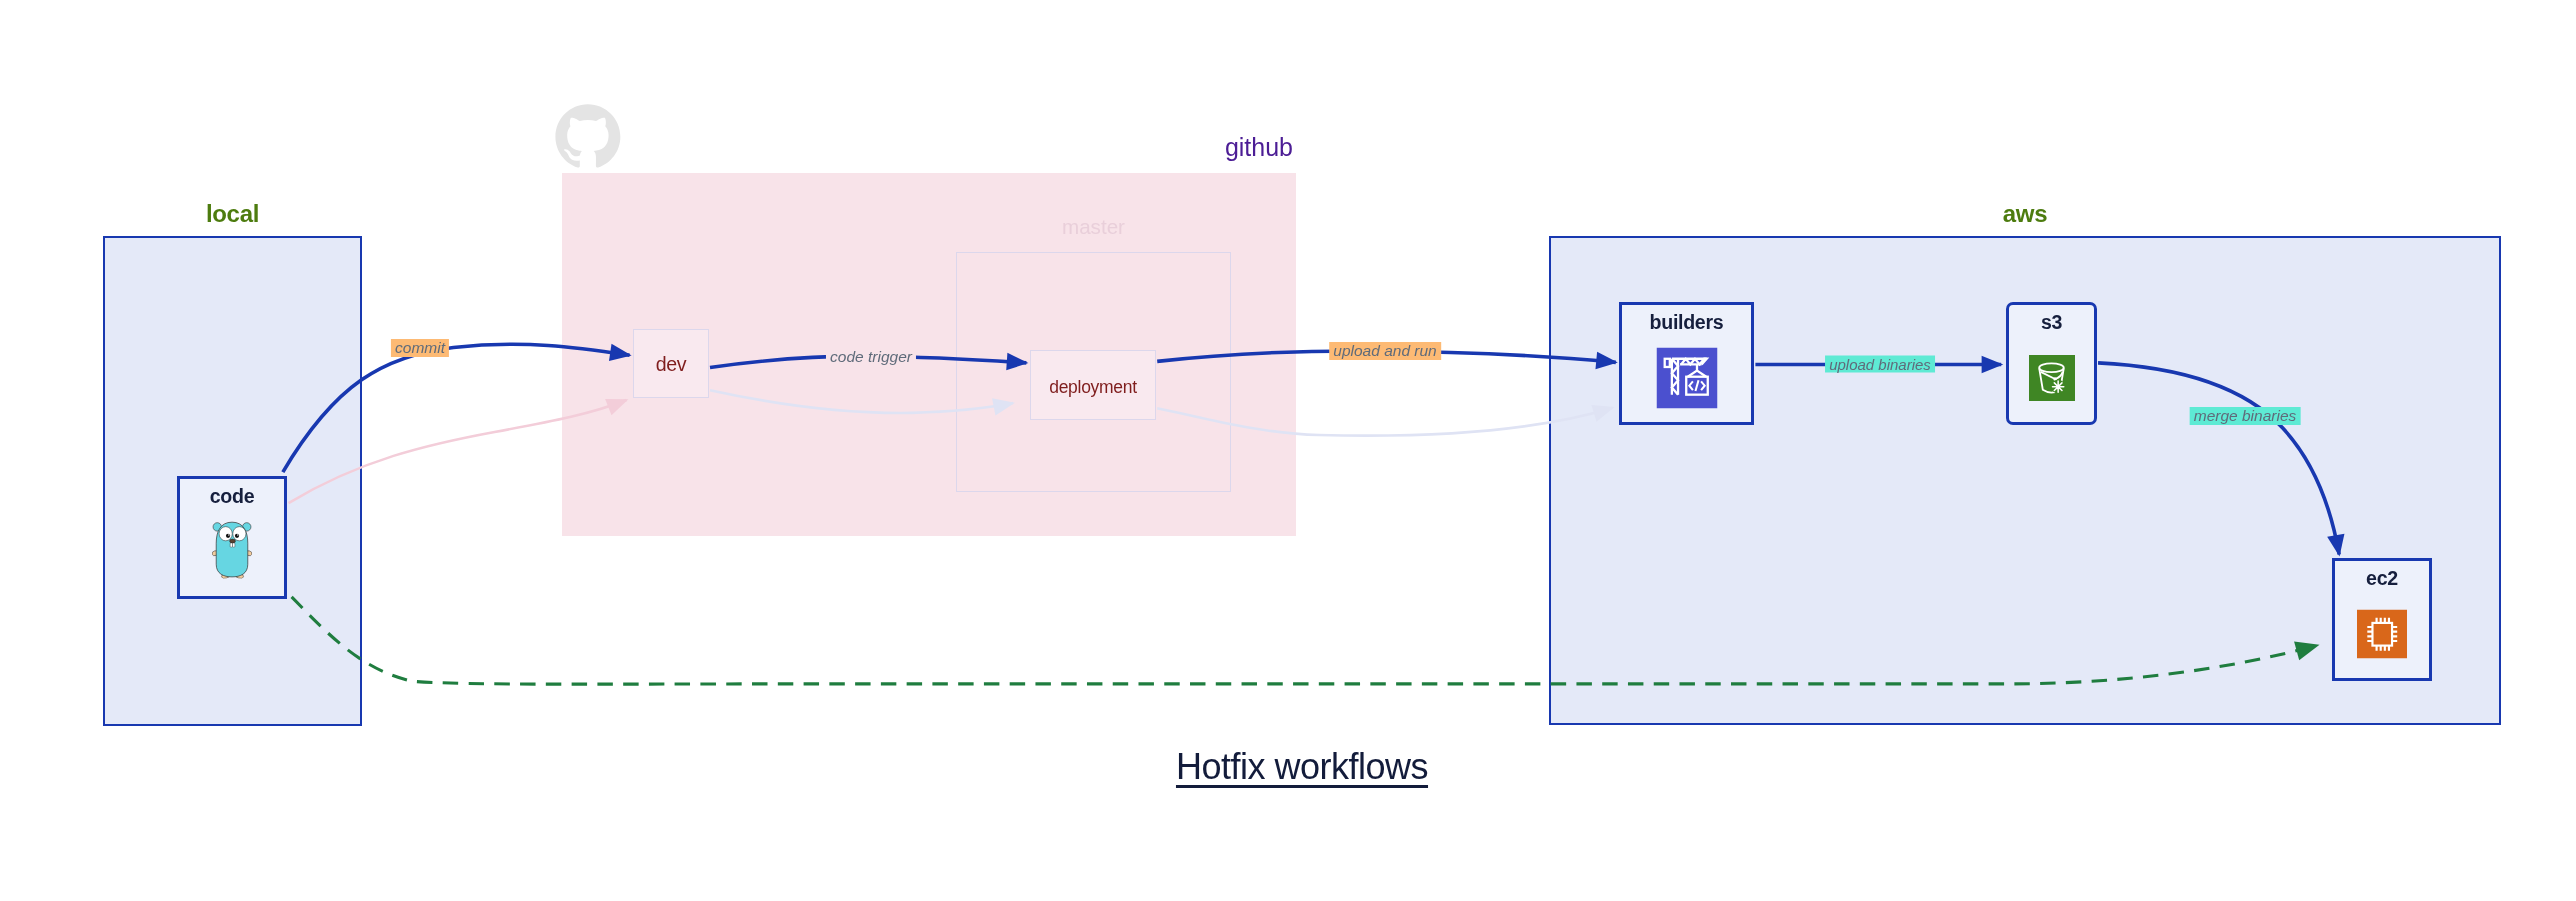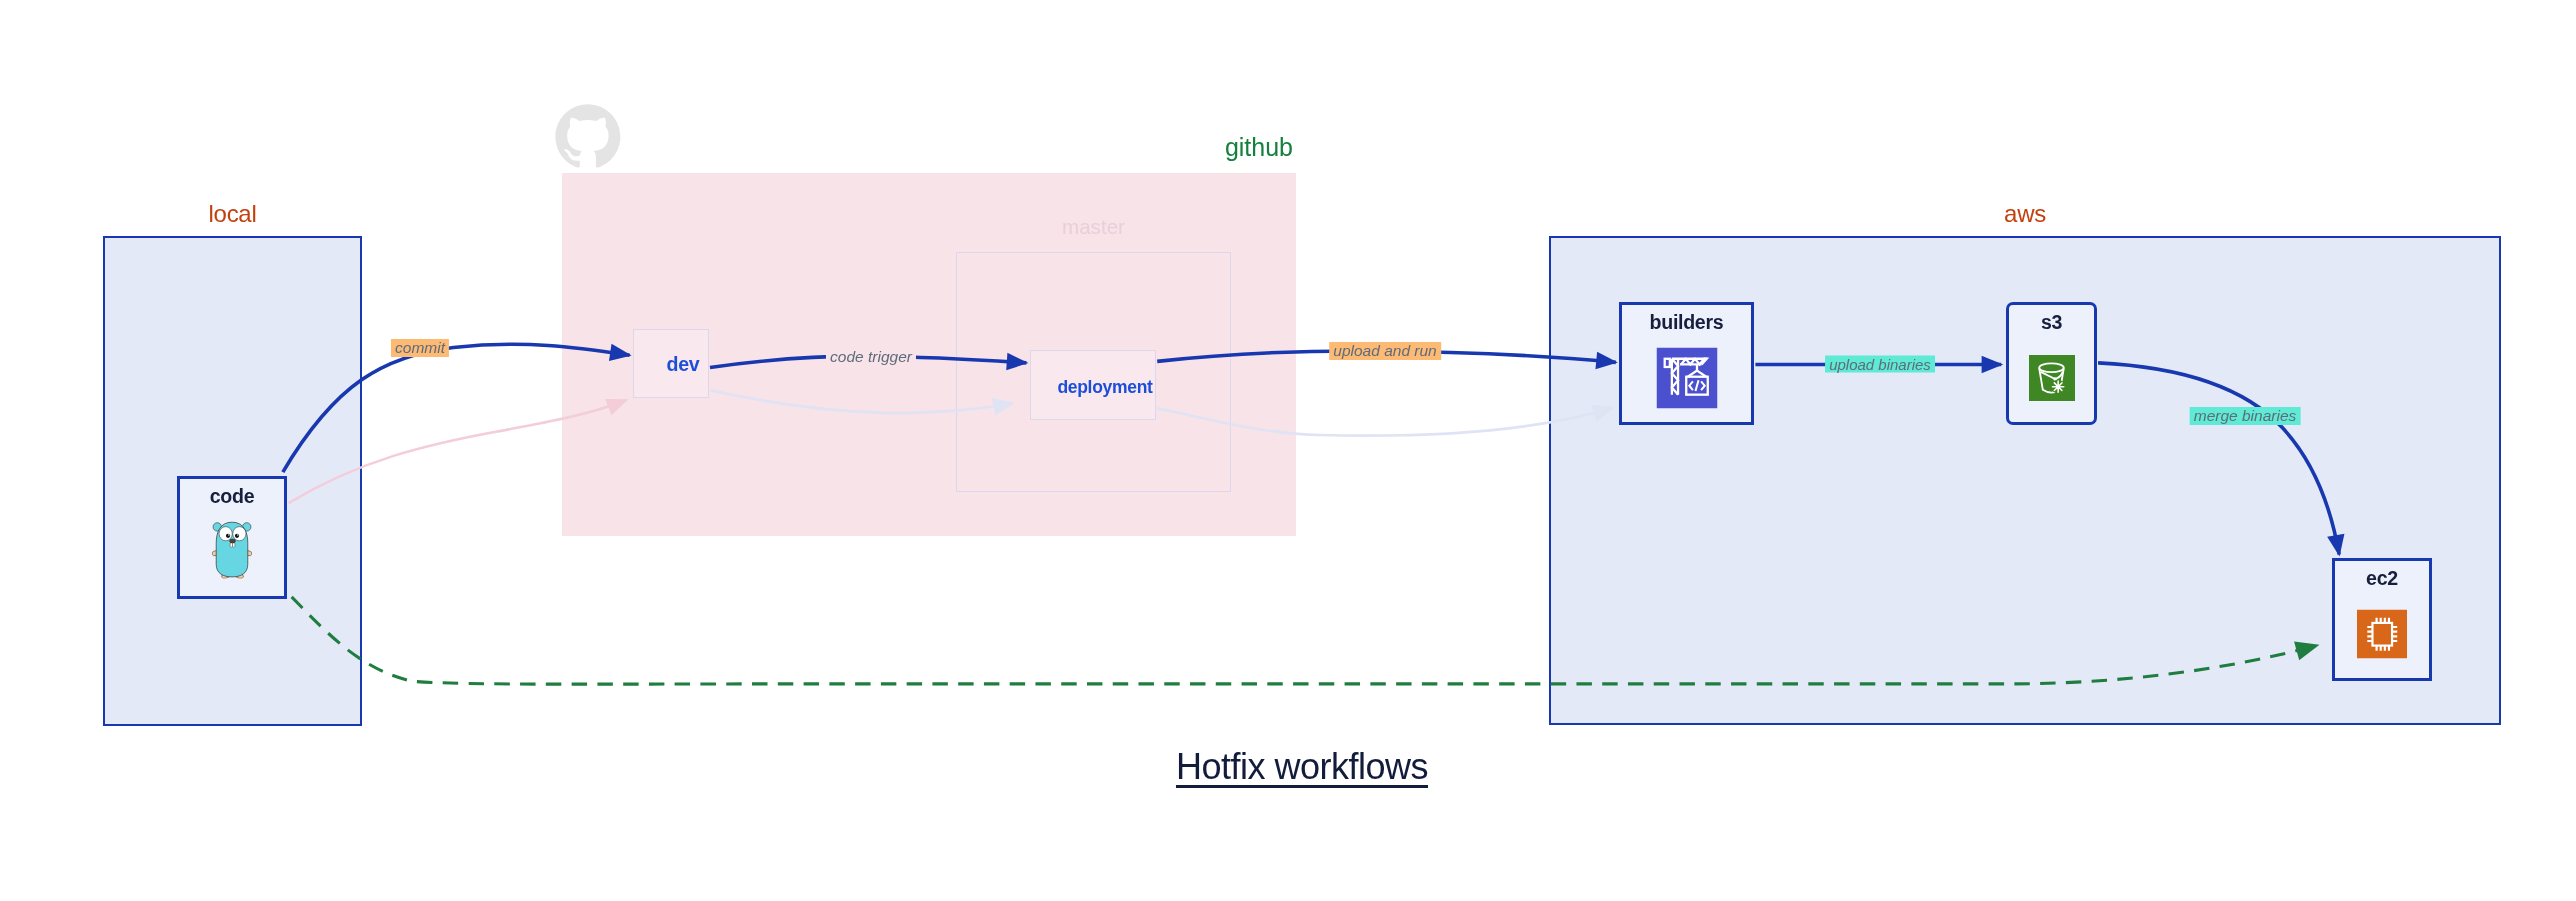--- a/index.html
+++ b/index.html
@@ -4,31 +4,31 @@
 <style>
   html,body{margin:0;padding:0;background:#ffffff;}
   body{width:2604px;height:902px;position:relative;overflow:hidden;
        font-family:"Liberation Sans","DejaVu Sans",sans-serif;}
   .abs{position:absolute;}
   
   .group-box{position:absolute;box-sizing:border-box;}
   .local-box,.aws-box{background:#e4e9f8;border:2.6px solid #1838b0;}
   .github-box{background:#f8e3e9;}
   .master-box{border:1.5px solid #dcd7ec;}
-  .group-label{position:absolute;color:#c2410c;font-size:24px;font-weight:400;
+  .group-label{position:absolute;color:#4d7c0f;font-size:24px;font-weight:700;
                text-align:center;letter-spacing:-0.3px;}
-  .github-label{color:#15803d;font-size:25px;font-weight:500;text-align:right;}
+  .github-label{color:#4c1d95;font-size:25px;font-weight:500;text-align:right;}
   .master-label{color:#e9cfda;font-size:20.6px;font-weight:500;text-align:center;}
   
   .node{position:absolute;box-sizing:border-box;background:#edf1fb;border:3.1px solid #1838b0;}
   .node-faded{position:absolute;box-sizing:border-box;background:#f9e9ef;border:1.5px solid #dcd7ec;}
   .node-label{position:absolute;top:6.2px;left:0;width:100%;text-align:center;
               color:#161f3d;font-weight:bold;font-size:19.6px;letter-spacing:-0.3px;}
-  .node-label-faded{position:absolute;left:12px;width:100%;text-align:center;
-              color:#1d4ed8;font-weight:bold;letter-spacing:-0.3px;}
+  .node-label-faded{position:absolute;left:0;width:100%;text-align:center;
+              color:#7f1d1d;font-weight:normal;letter-spacing:-0.3px;}
   .node-icon{position:absolute;left:50%;top:60%;transform:translate(-50%,-50%);}
   
   .edge-label{position:absolute;transform:translate(-50%,-50%);
               font-style:italic;color:#5f6b7a;font-size:15.5px;white-space:nowrap;
               padding:0 4.1px;}
   .bg-white{background:#fdba74;}
   .bg-pink{background:#f8e3e9;}
   .bg-lav{background:#5eead4;}
   
   .diagram-title{position:absolute;left:0;width:100%;text-align:center;

